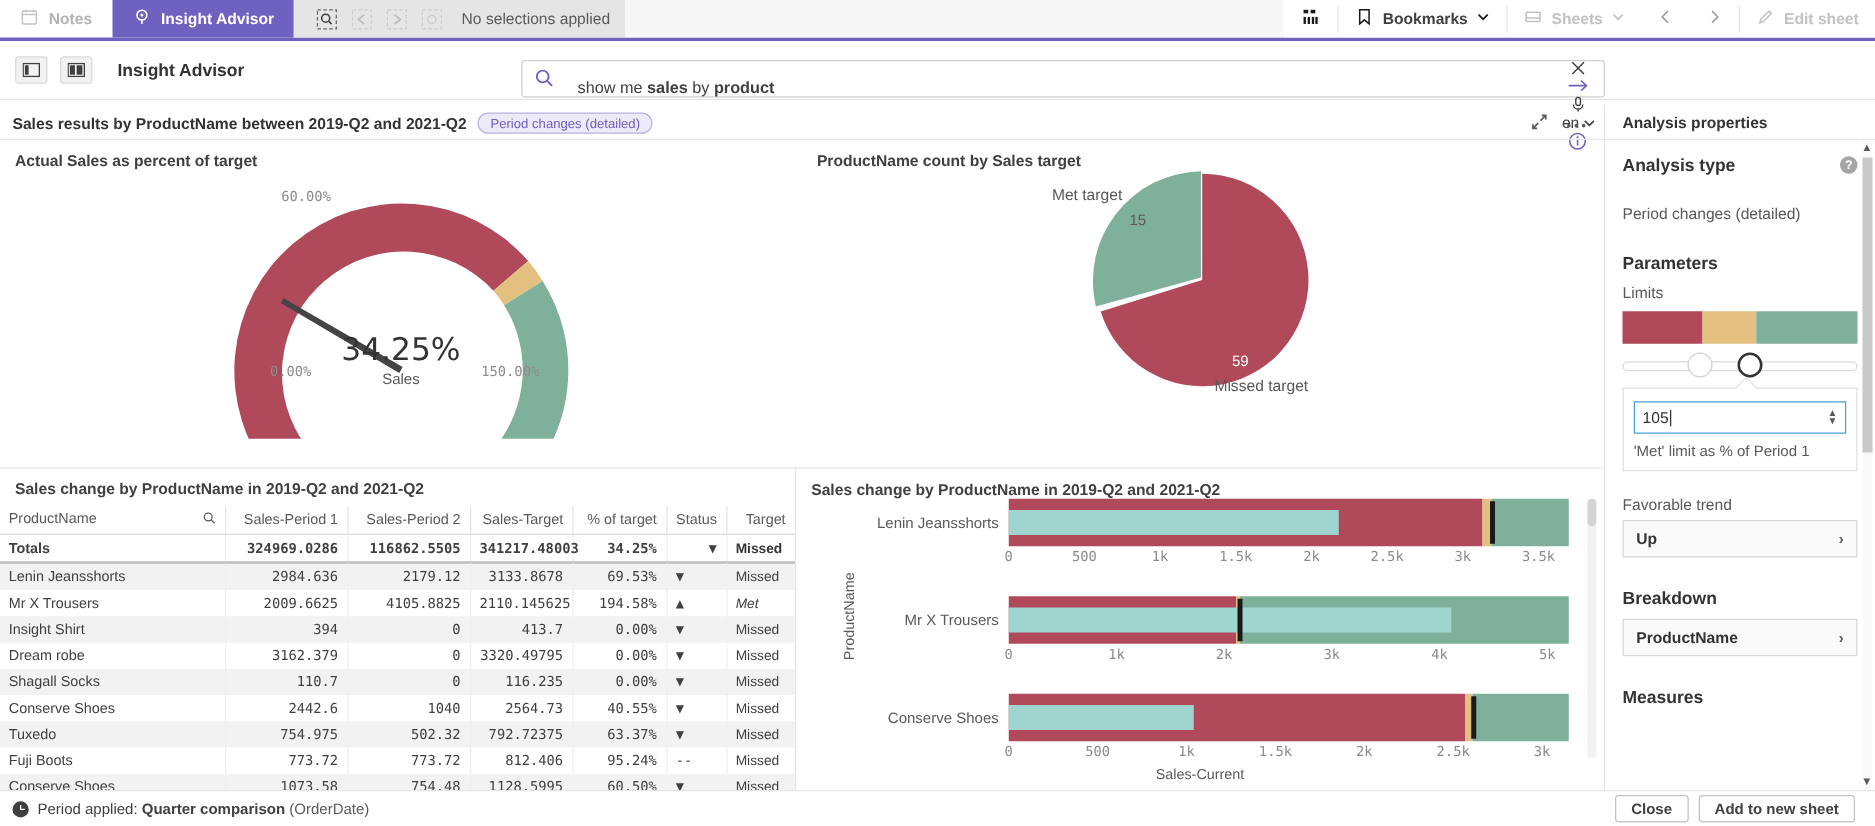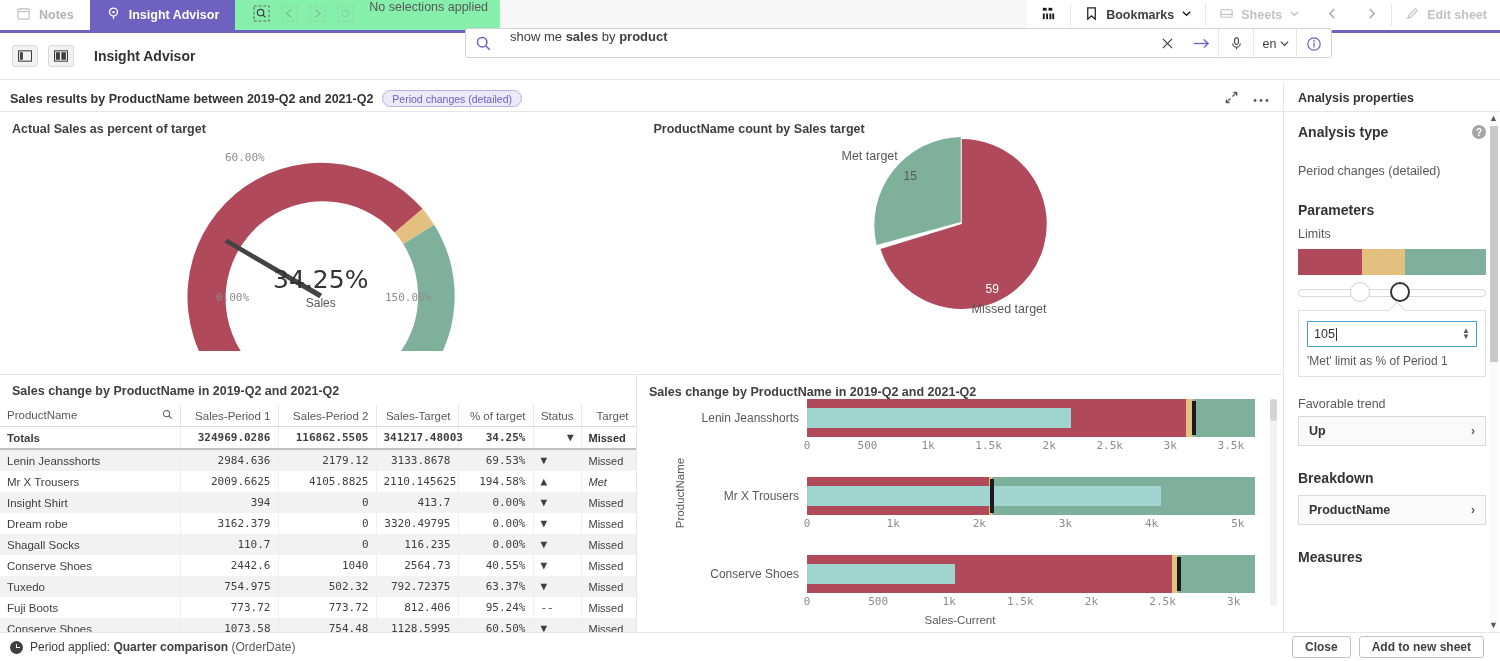--- a/index.html
+++ b/index.html
@@ -9,38 +9,38 @@
     font-family:"Liberation Sans", sans-serif;
     font-size:12px; color:#404040; background:#fff;
     overflow:hidden; position:relative;
   }
 
   
   #topbar { height:33px; border-bottom:3px solid #6f61c0; background:#fff; display:flex; align-items:stretch; }
   .tb-tab { display:flex; align-items:center; gap:8px; padding:0 16px; font-size:12.5px; font-weight:bold; }
   .tb-tab.notes { color:#b3b3b3; }
   .tb-tab.active { background:#6f61c0; color:#fff; }
-  .tb-sel { display:flex; align-items:flex-start; background:#86efac; padding:0 12px; flex:0 0 auto; }
+  .tb-sel { display:flex; align-items:center; background:#e5e5e5; padding:0 12px; flex:0 0 auto; }
   .tb-ico { width:28px; height:26px; display:flex; align-items:center; justify-content:center; }
   .tb-ico.dim { opacity:.32; }
   .tb-seltext { color:#595959; font-size:12.5px; margin-left:10px; }
   .tb-spacer { flex:1; background:#f7f7f7; }
   .tb-right { display:flex; align-items:center; background:#fff; }
   .tb-btn { display:flex; align-items:center; gap:7px; padding:0 13px; height:33px; font-size:12.5px; font-weight:bold; color:#404040; }
   .tb-btn.dim { color:#c2c2c2; font-weight:bold; }
   .vline { width:1px; background:#e6e6e6; height:22px; }
 
   
   #searchrow { height:47px; display:flex; align-items:center; border-bottom:1px solid #e6e6e6; background:#fff; }
   .panel-btn { width:26px; height:22px; border:1px solid #d9d9d9; border-radius:3px; background:#f2f2f2; margin-left:10px;
                display:flex; align-items:center; justify-content:center; }
   .panel-btn:first-child { margin-left:12px; }
   #ia-title { font-weight:bold; font-size:14px; color:#333; margin-left:20px; }
-  #searchbox { position:absolute; left:417px; top:28px; width:867px; height:30px; border:1px solid #d0d0d0; border-radius:3px;
-               display:flex; align-items:flex-start; background:#fff;margin-left:48px; }
+  #searchbox { position:absolute; left:417px; top:48px; width:867px; height:30px; border:1px solid #d0d0d0; border-radius:3px;
+               display:flex; align-items:flex-end; background:#fff; }
   #searchtext { margin-left:10px; font-size:13px; color:#404040; }
   #searchtext b { font-weight:bold; }
   .sb-ico { width:34px; height:29px; display:flex; align-items:center; justify-content:center; }
   .sb-sep { width:1px; height:29px; background:#e6e6e6; }
   .lang { font-size:12.5px; color:#404040; padding:0 3px; }
 
   
   #charthdr { height:26px; display:flex; align-items:center; padding:0 10px; border-bottom:1px solid #e6e6e6; }
   #charthdr .t { font-weight:bold; font-size:12.5px; color:#333; }
   .pill { margin-left:9px; border:1px solid #b8b0e0; background:#ece9f8; color:#6f61c0; border-radius:10px;
@@ -292,21 +292,21 @@
 </div>
 
 <div id="searchbox">
   <span class="sb-ico">
     <svg width="17" height="17" viewBox="0 0 18 18">
         <circle cx="7.6" cy="7.6" r="5" fill="none" stroke="#6f61c0" stroke-width="1.6"></circle>
         <line x1="11.3" y1="11.3" x2="15.6" y2="15.6" stroke="#6f61c0" stroke-width="1.6"></line>
       </svg>
   </span>
   <span id="searchtext"><span>show me </span><b>sales</b><span> by </span><b>product</b></span>
-  <span style="margin-left:auto; display:flex; align-items:center; height:29px;">
+  <span style="margin-left:auto; display:flex; align-items:center; height:29px;flex-direction:column;">
     <span class="sb-ico">
       <svg width="13" height="13" viewBox="0 0 14 14">
           <line x1="2" y1="2" x2="12" y2="12" stroke="#404040" stroke-width="1.3"></line>
           <line x1="12" y1="2" x2="2" y2="12" stroke="#404040" stroke-width="1.3"></line>
         </svg>
     </span>
     <span class="sb-ico">
       <svg width="19" height="15" viewBox="0 0 20 15">
           <line x1="2" y1="7.5" x2="17" y2="7.5" stroke="#6f61c0" stroke-width="1.4"></line>
           <path d="M12.5 3.2 L17 7.5 L12.5 11.8" fill="none" stroke="#6f61c0" stroke-width="1.4"></path>

